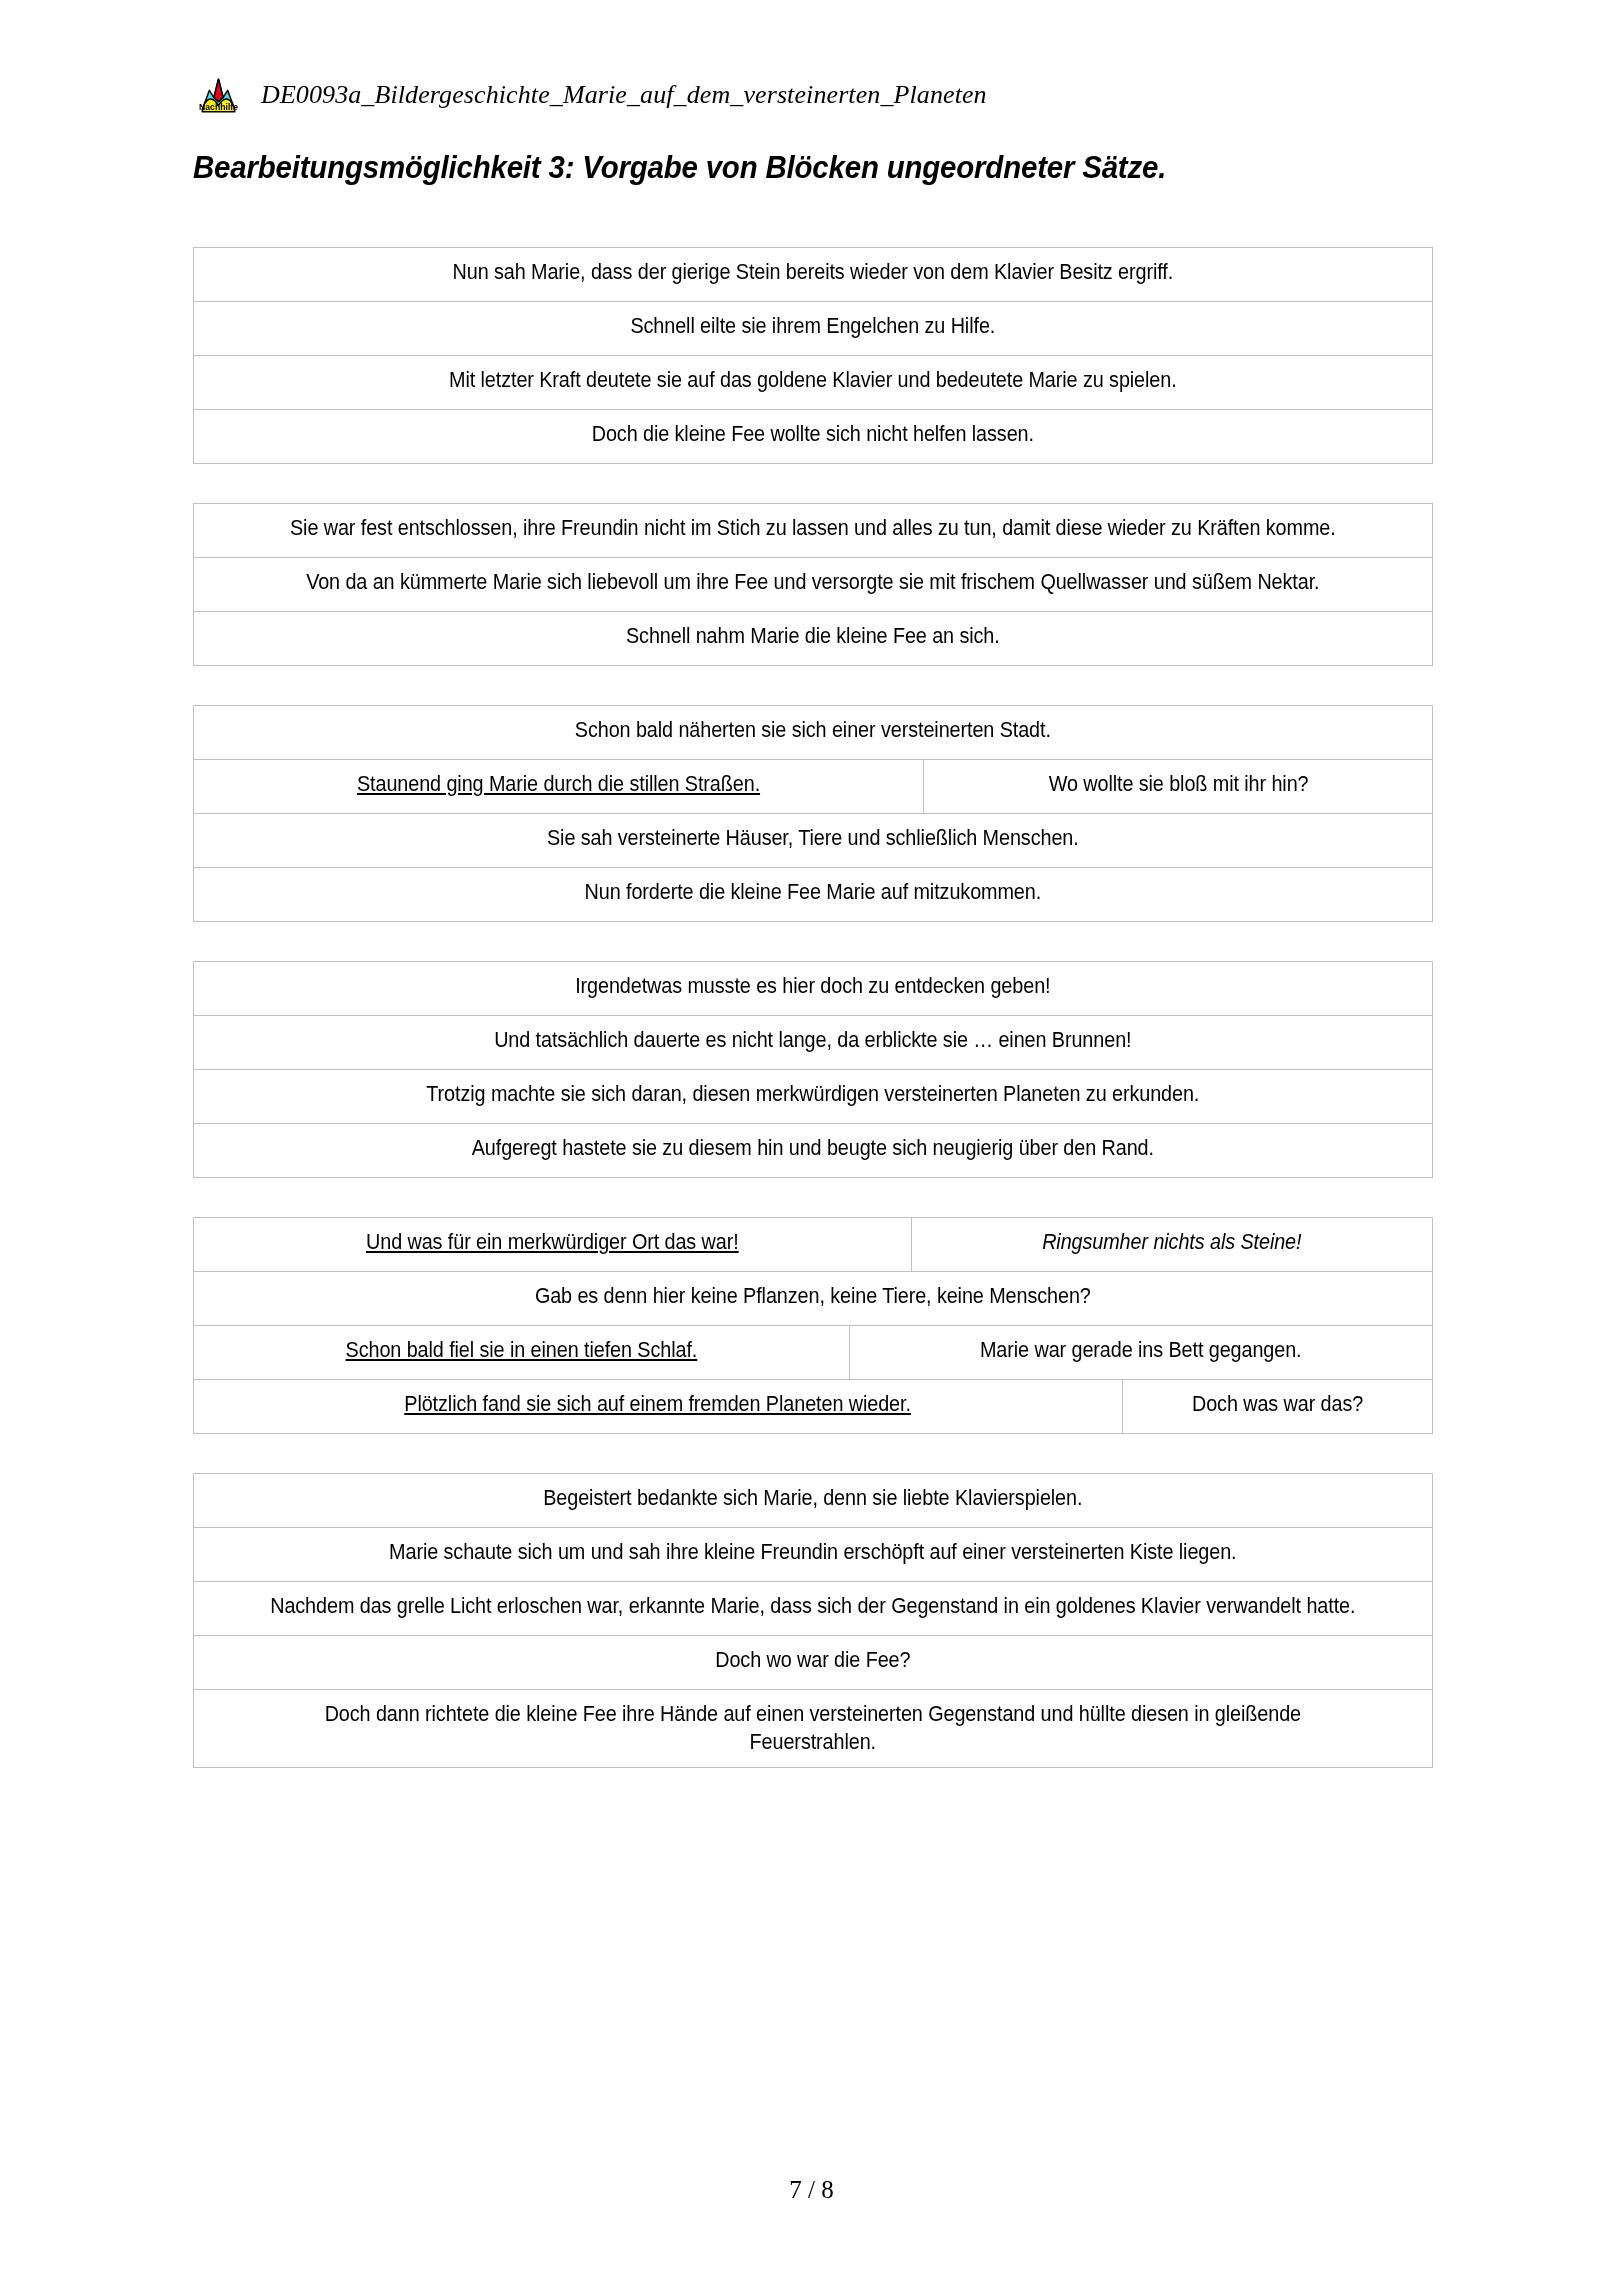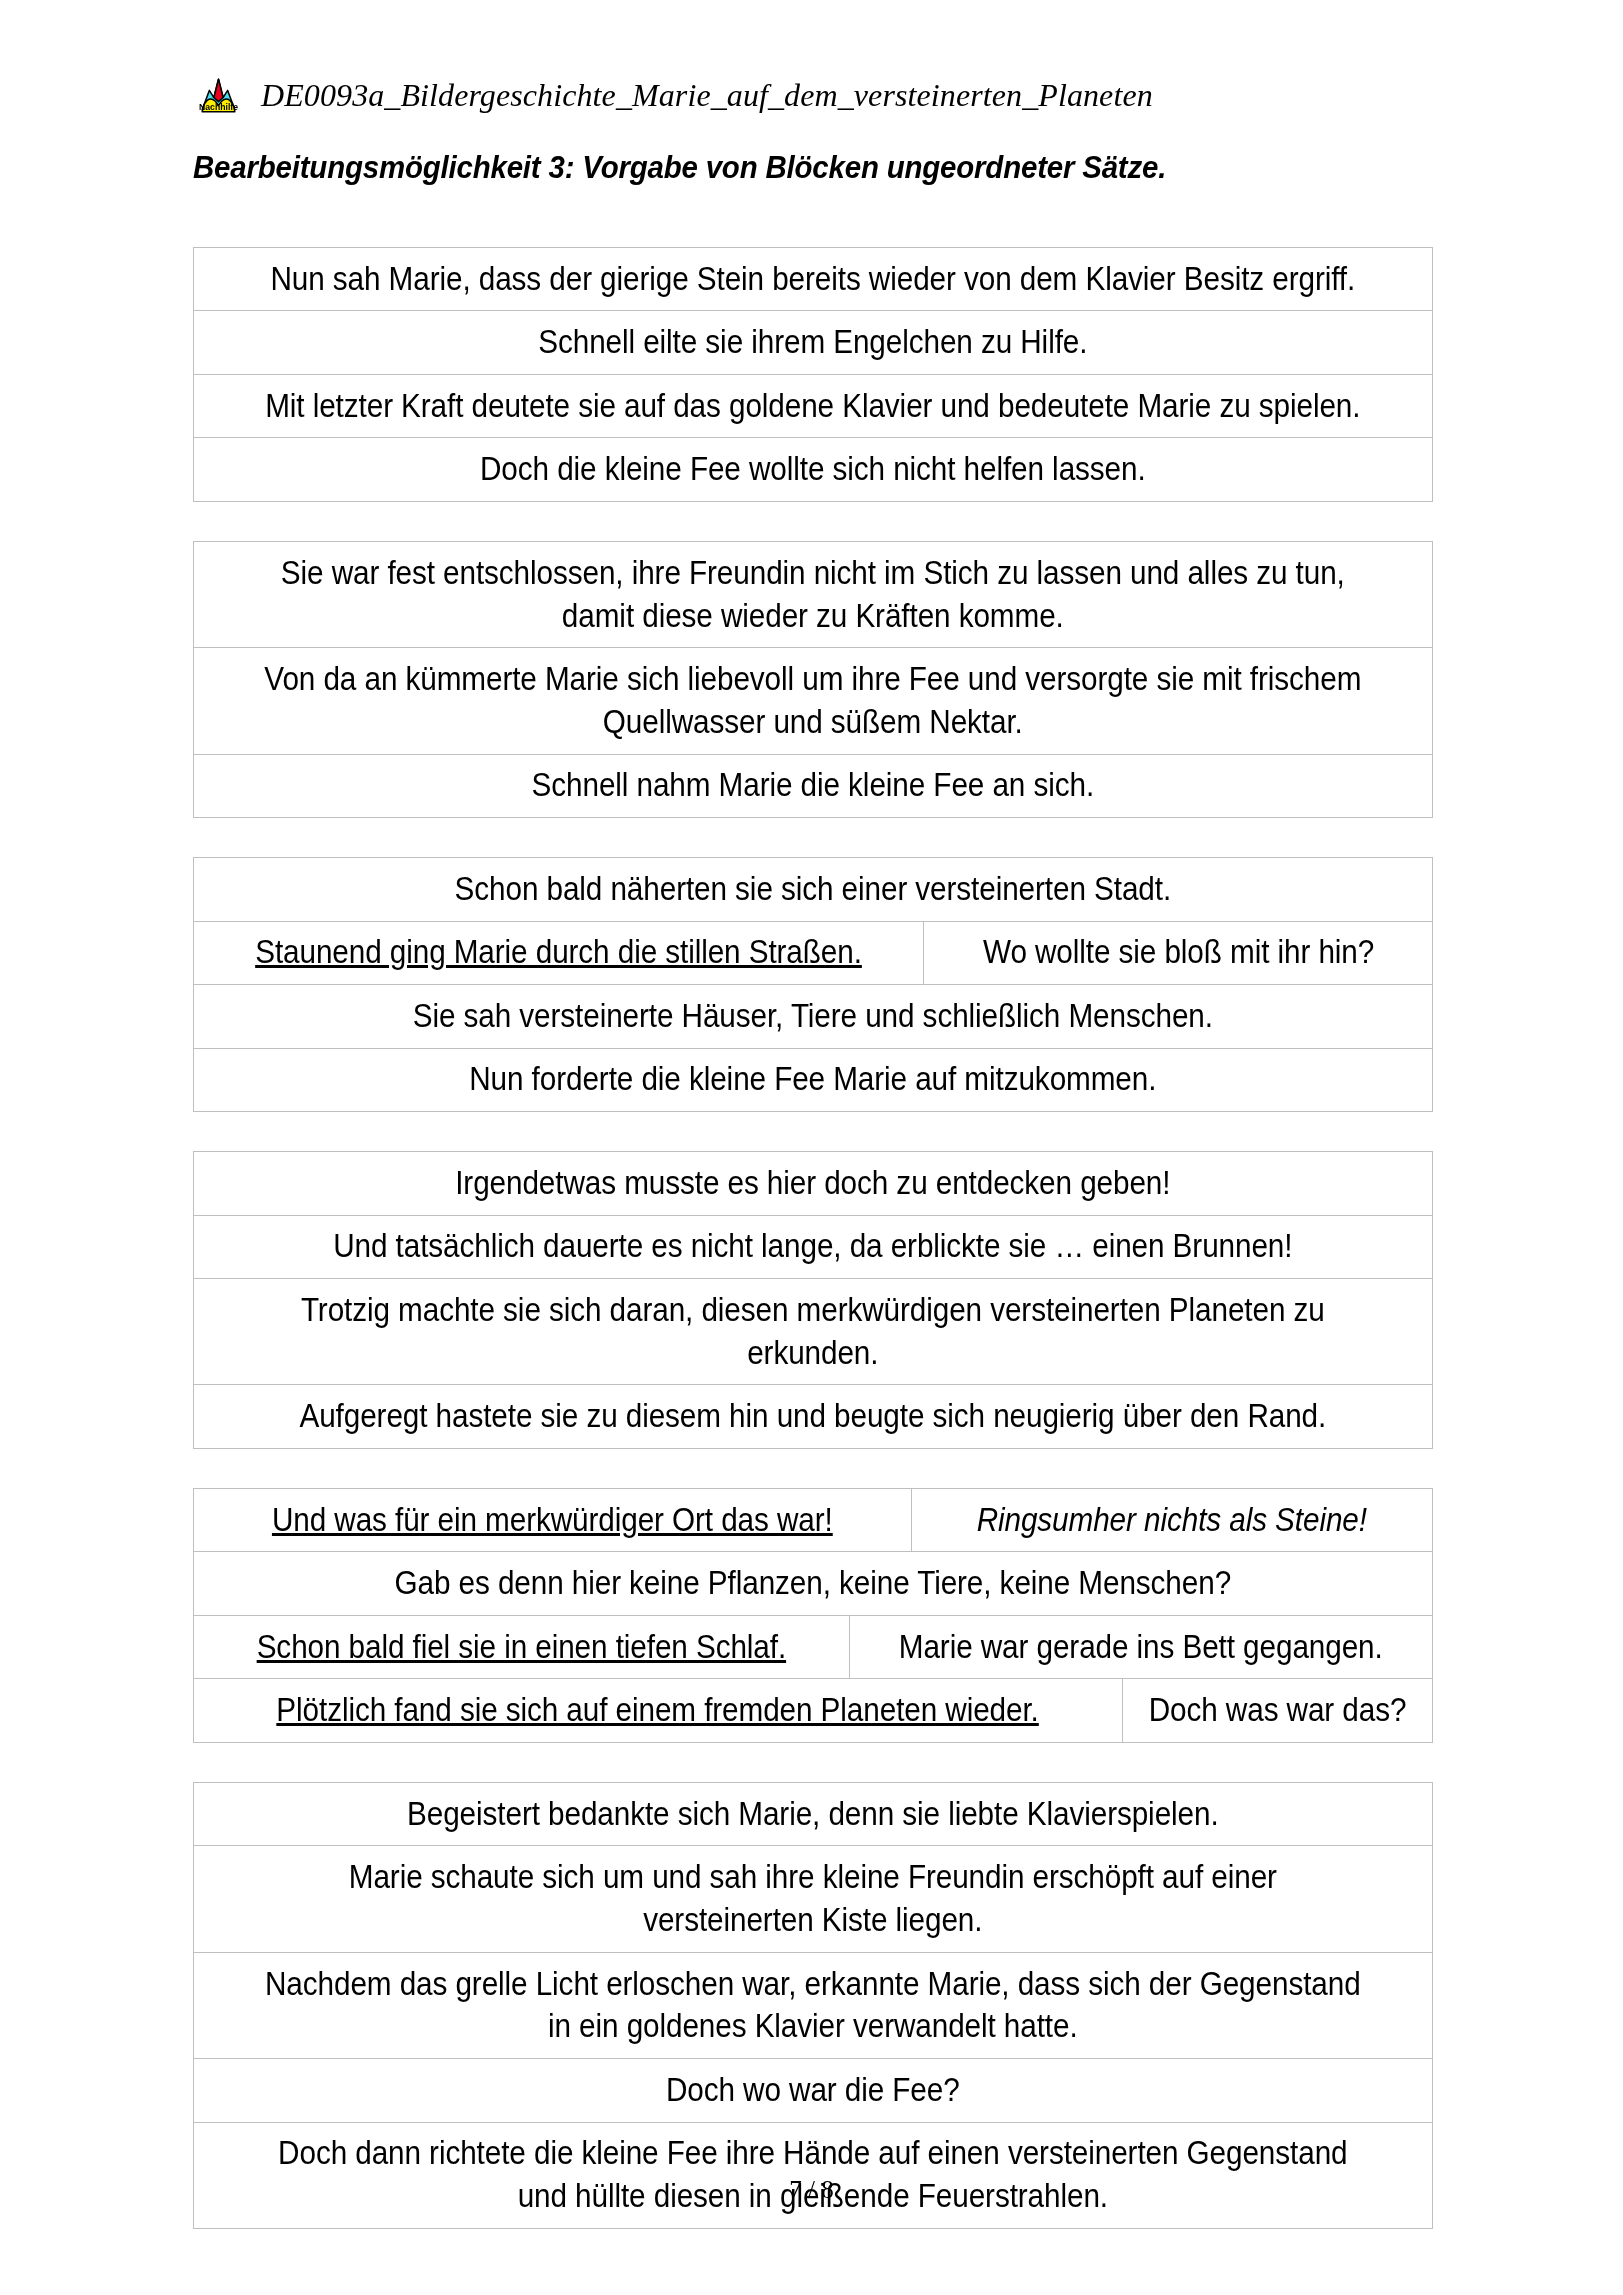--- a/index.html
+++ b/index.html
@@ -39,21 +39,21 @@
     width: 51px;
     height: 51px;
     position: relative;
     flex: 0 0 auto;
   }
   .logo svg { display: block; }
 
   .header-title {
     font-family: "Liberation Serif", serif;
     font-style: italic;
-    font-size: 32px;
+    font-size: 26px;
     line-height: 1.1;
     letter-spacing: 0.1px;
     white-space: nowrap;
     color: #000;
   }
 
   
   .section-heading {
     position: absolute;
     left: 193px;
@@ -87,26 +87,26 @@
   .row {
     display: flex;
     width: 100%;
     border-bottom: 1.3px solid #bfbfbf;
     box-sizing: border-box;
     min-height: 54px;
   }
   .cell {
     box-sizing: border-box;
     display: flex;
-    align-items: center;
+    align-items: flex-start;
     justify-content: center;
     text-align: center;
     padding: 9.8px 9.2px;
     font-family: "Liberation Sans Narrow", "Liberation Sans", sans-serif;
-    font-size: 33px;
+    font-size: 22px;
     line-height: 1.30;
     letter-spacing: -0.1px;
     color: #000;
     flex: 1 1 auto;
     min-width: 0;
   }
   .cell.split-left {
     border-right: 1.3px solid #bfbfbf;
     flex: 0 0 auto;
     text-decoration: underline;

